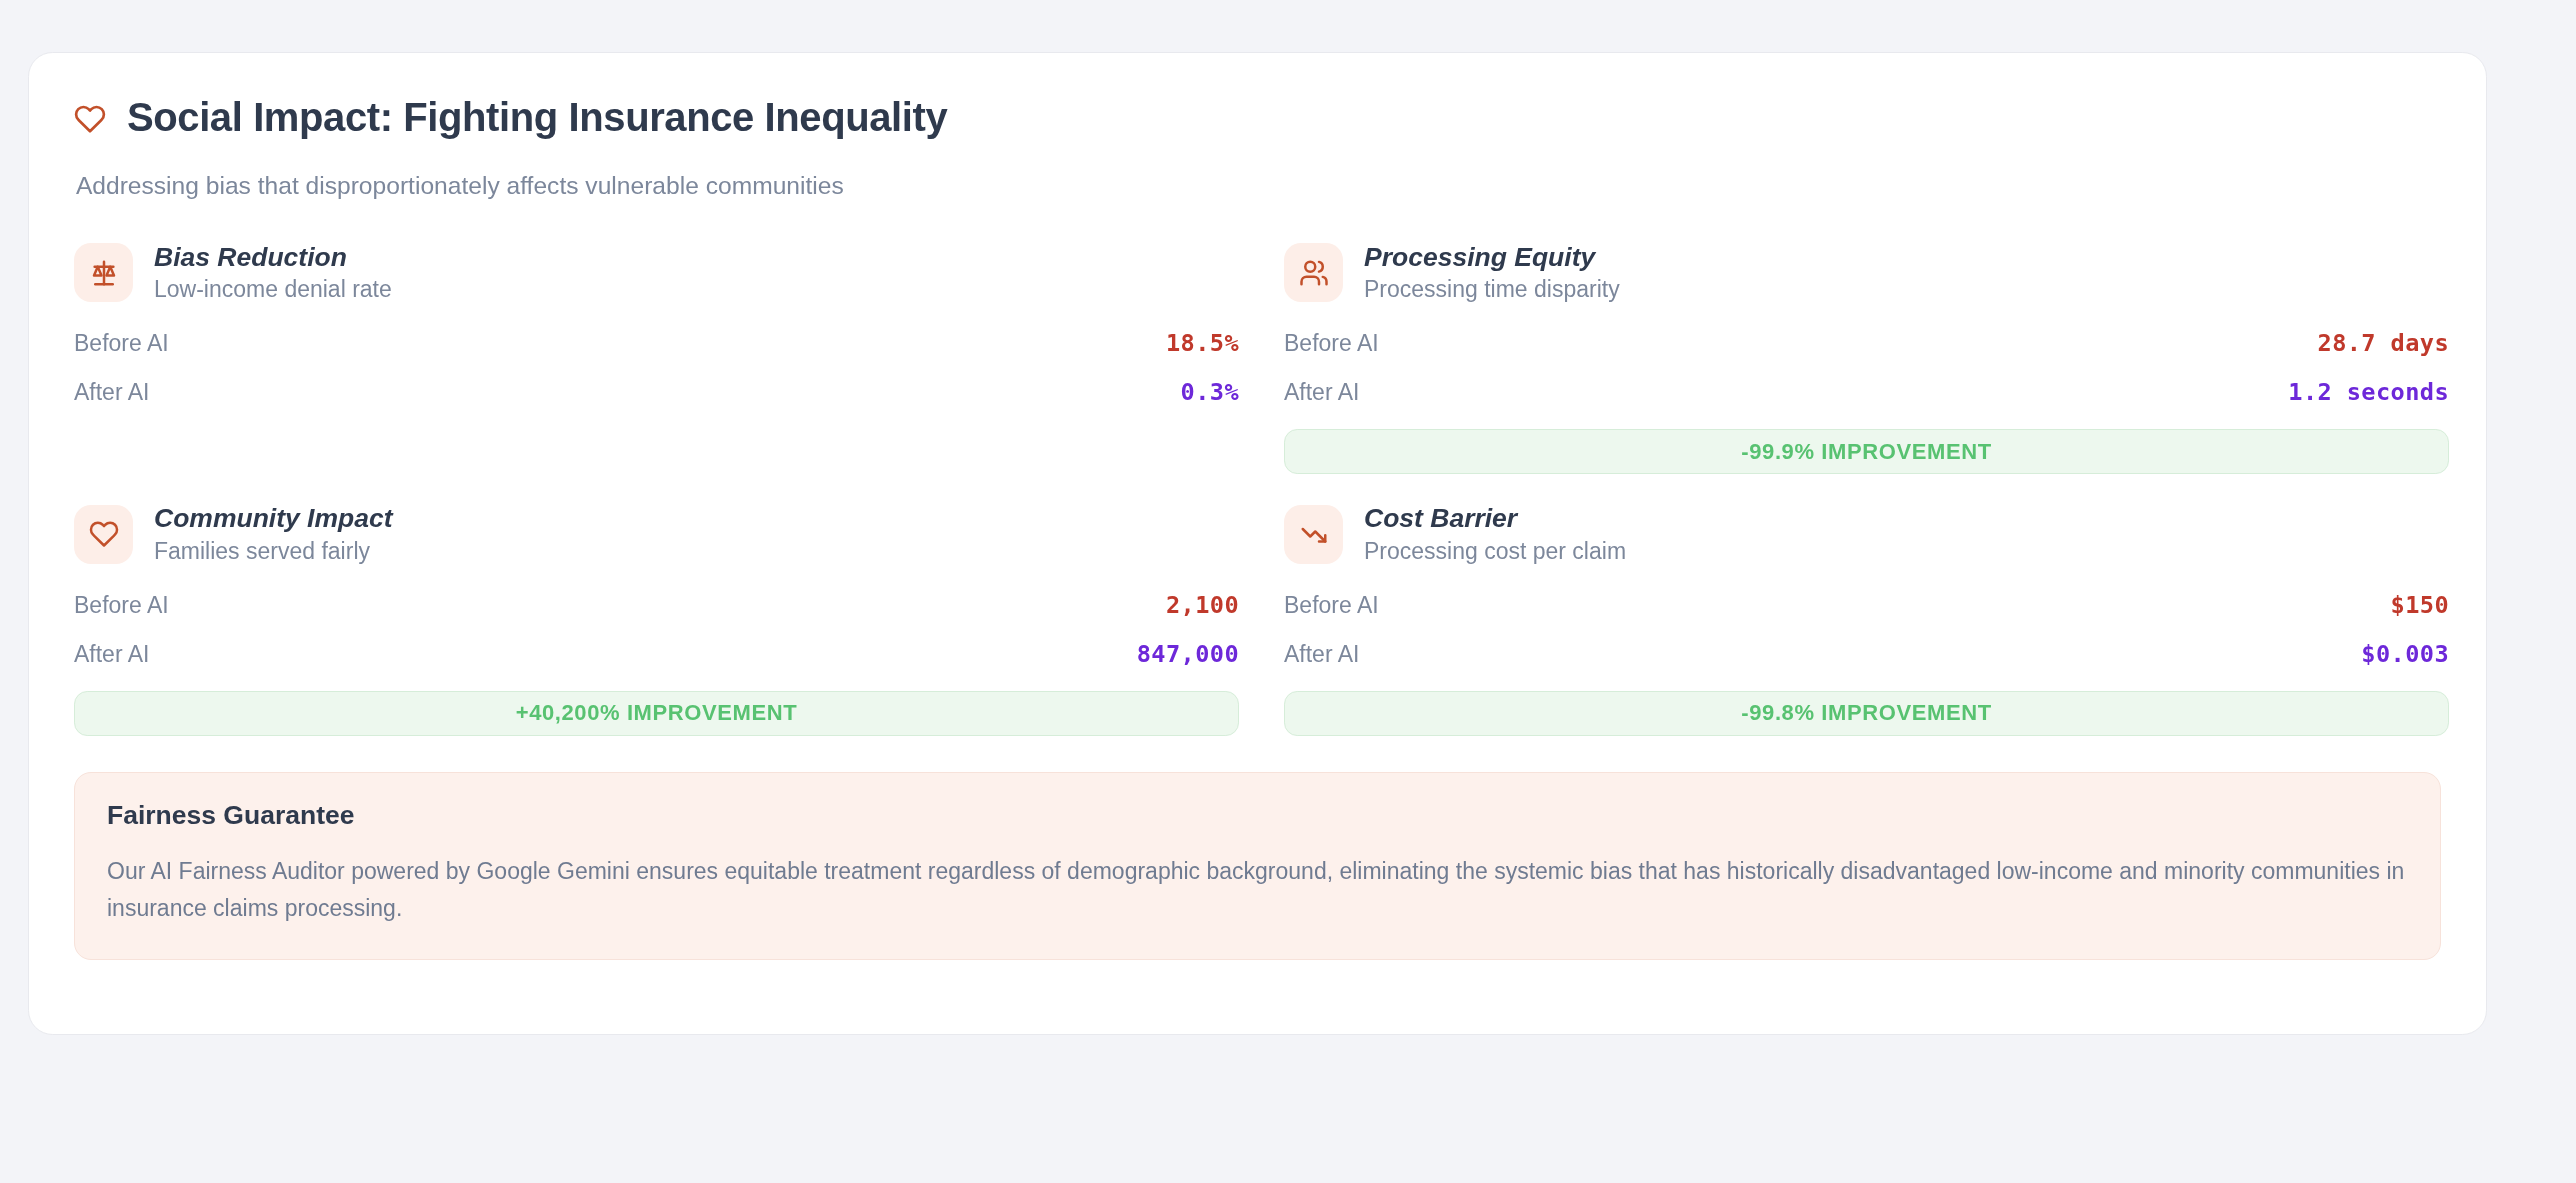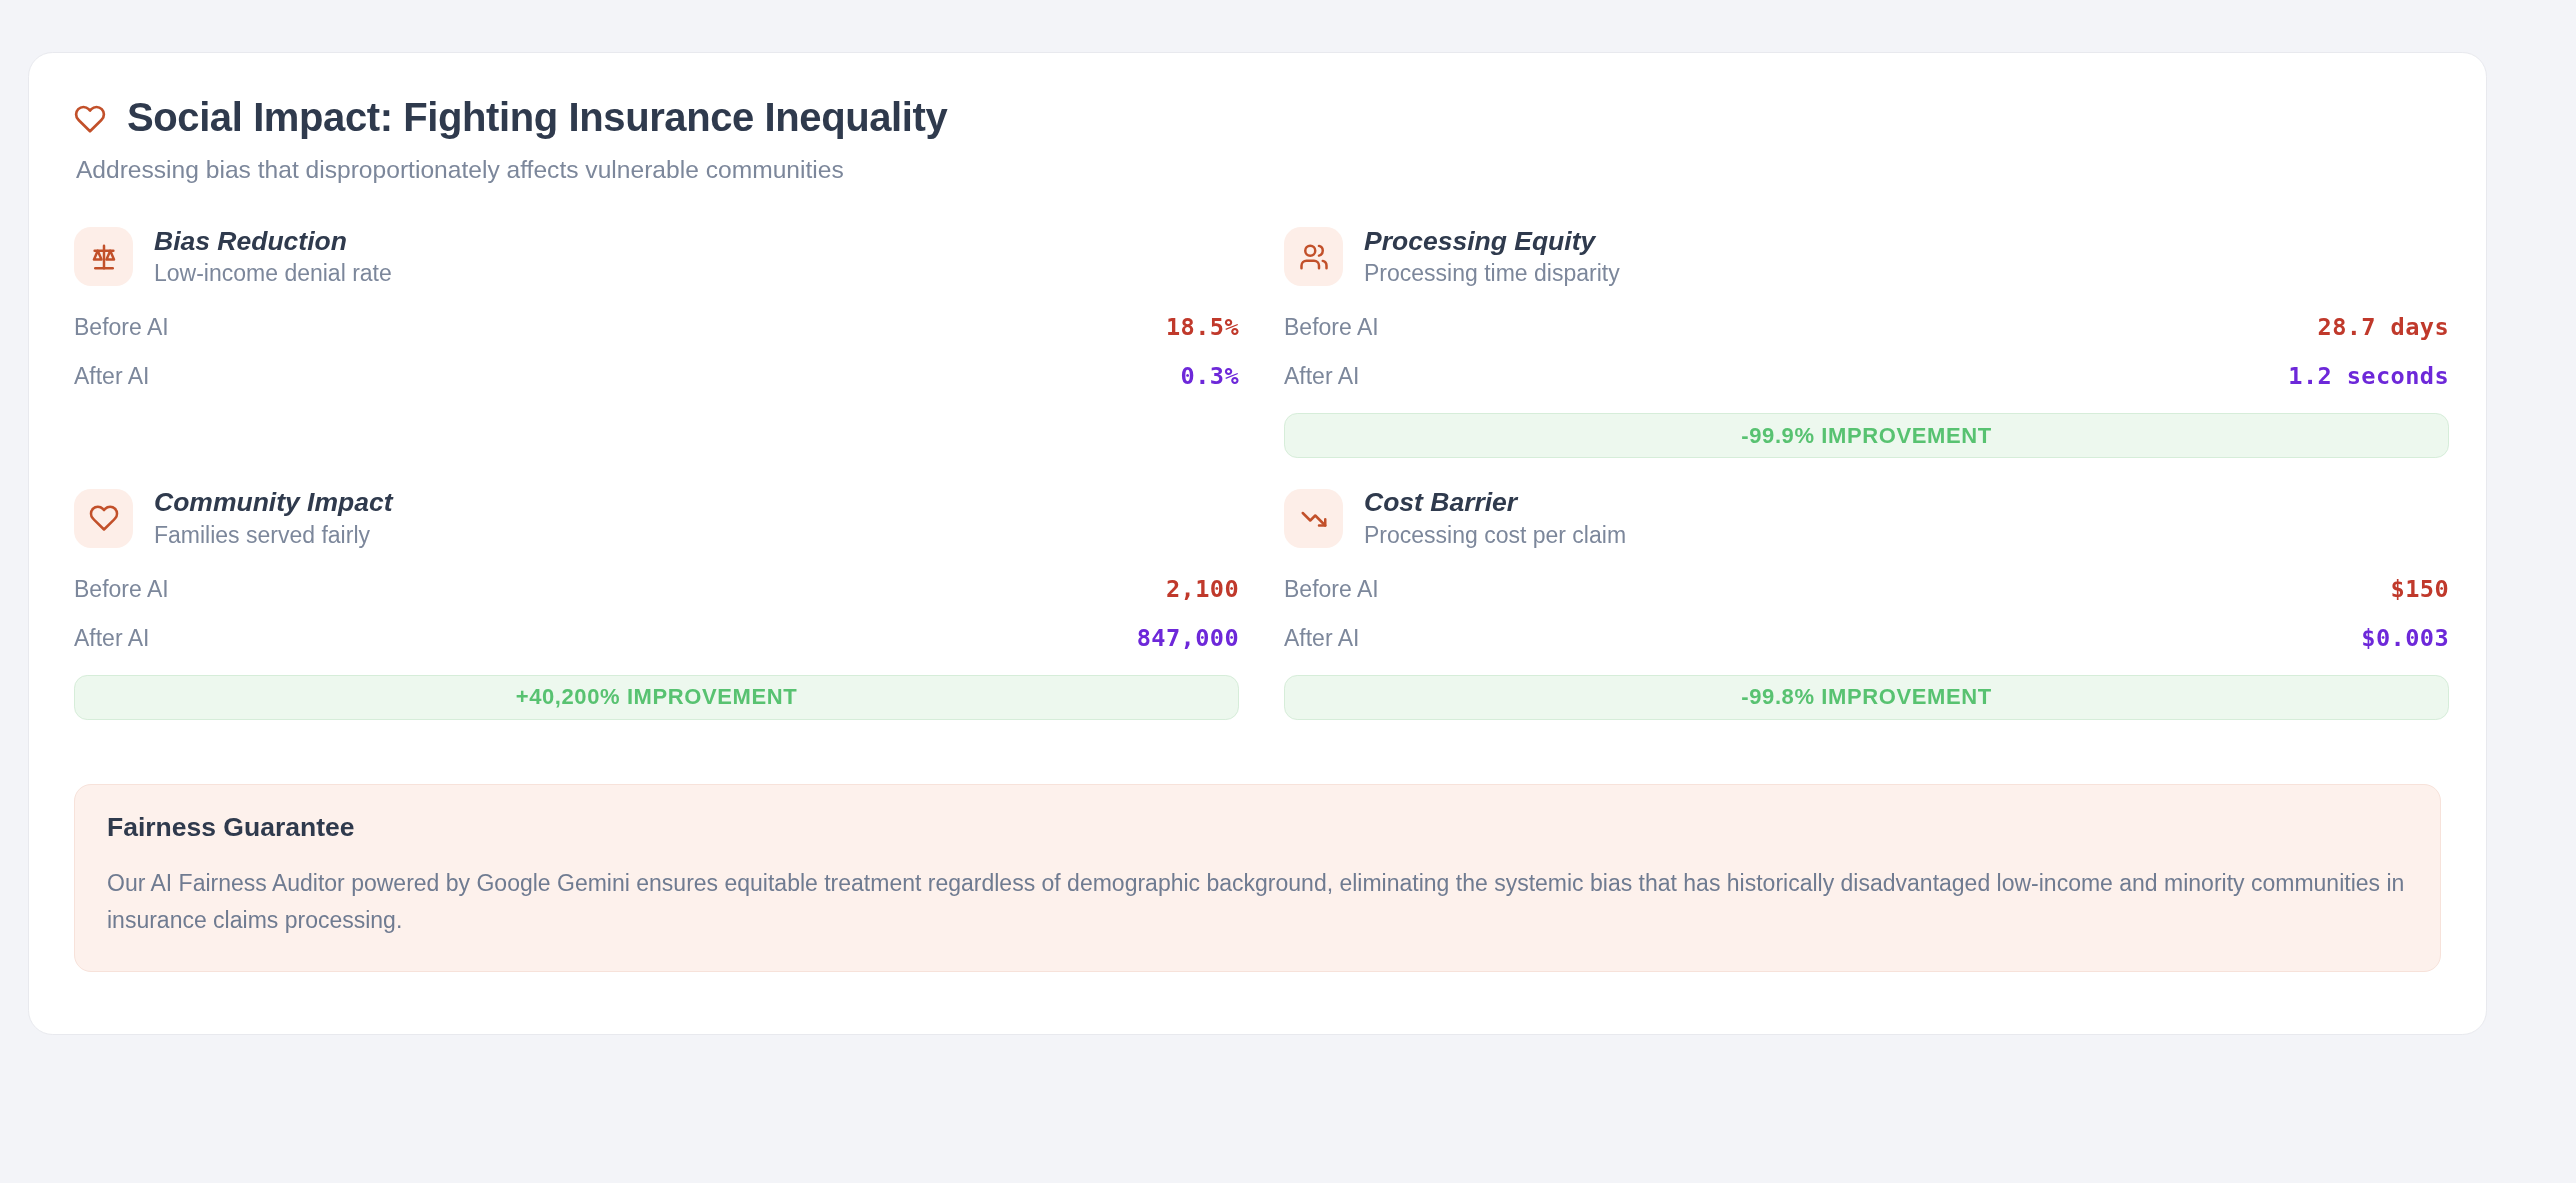--- a/index.html
+++ b/index.html
@@ -33,21 +33,21 @@
 
   .panel-title {
     font-size: 40px;
     font-weight: bold;
     color: #2f3a4d;
     letter-spacing: -0.4px;
     line-height: 1.1;
   }
 
   .panel-subtitle {
-    margin-top: 16px;
+    margin-top: 32px;
     margin-left: 1.9px;
     font-size: 24.6px;
     color: #7c879b;
     line-height: 1.2;
   }
 
   
   .metrics {
     margin-top: 42px;
     display: grid;
@@ -102,21 +102,21 @@
   }
   .improve-text {
     font-size: 22px;
     font-weight: bold;
     color: #58c271;
     letter-spacing: 0.6px;
   }
 
   
   .guarantee {
-    margin-top: 64px;
+    margin-top: 36px;
     background: #fdf1ec;
     border: 1.9px solid #f7e2da;
     border-radius: 17px;
     padding: 28px 32px 32px 32px;
   }
   .guarantee-title {
     font-size: 26.5px; font-weight: bold; color: #2f3a4d; line-height: 1.1;
   }
   .guarantee-body {
     margin-top: 23px;

